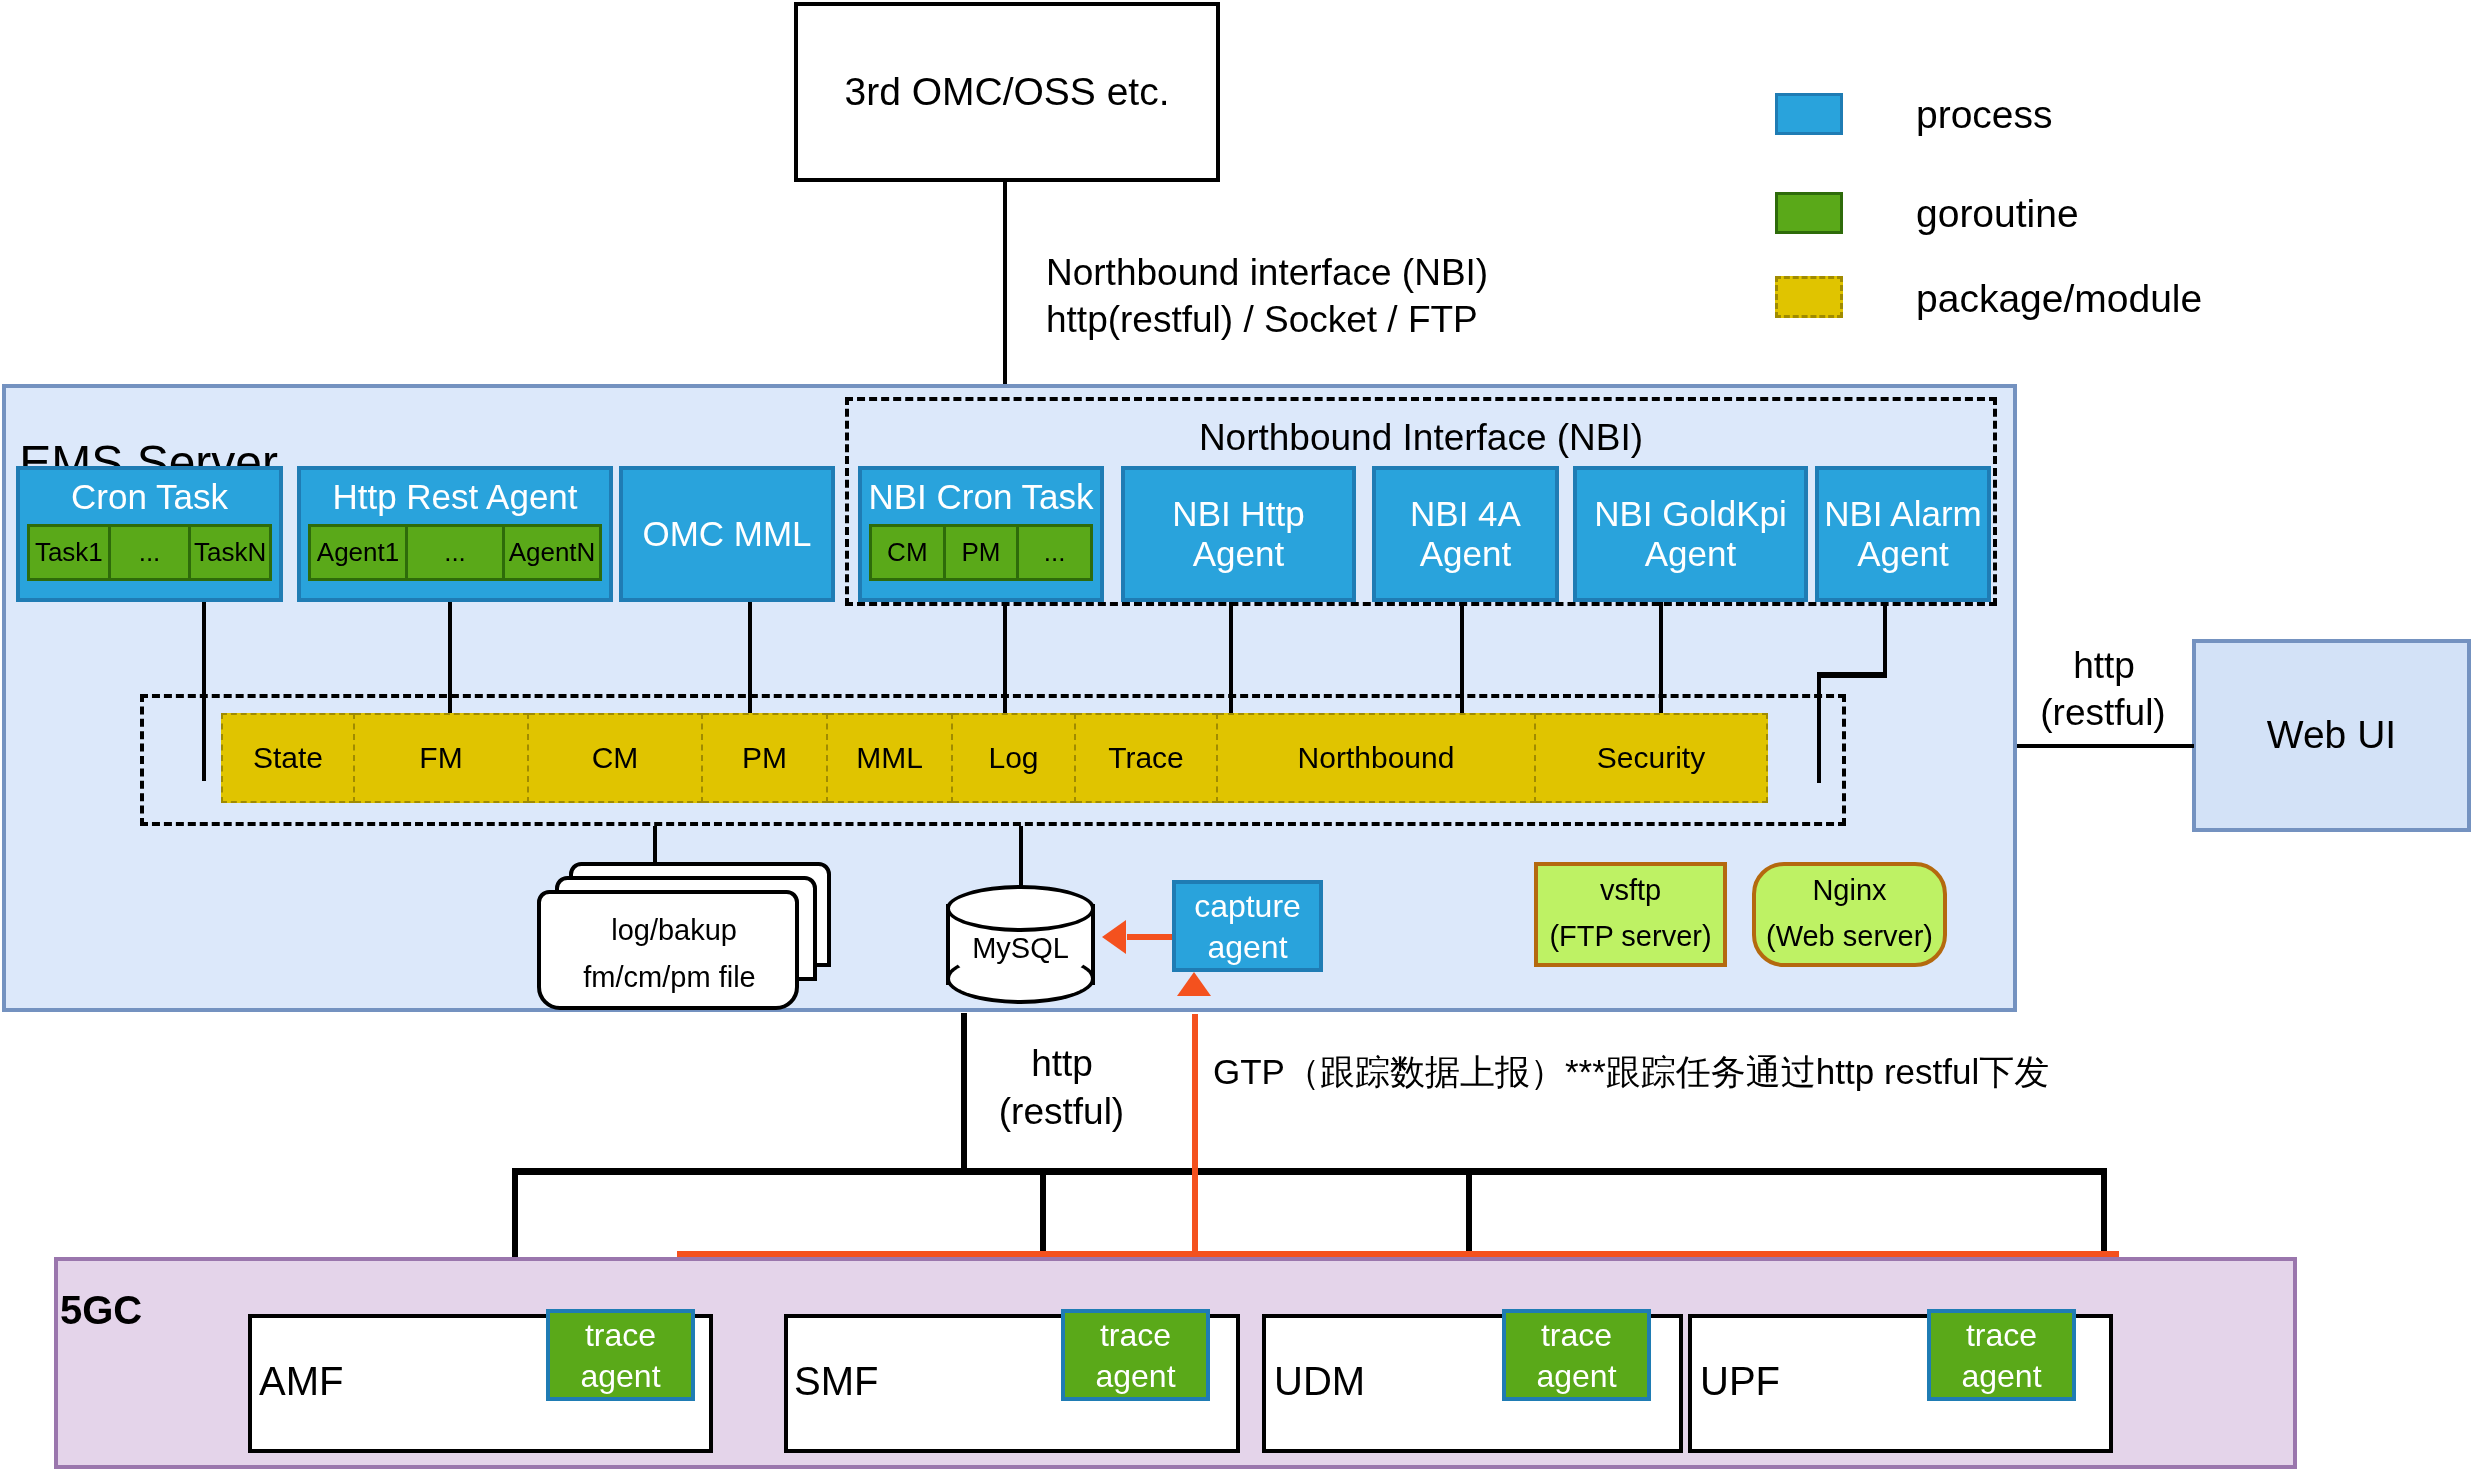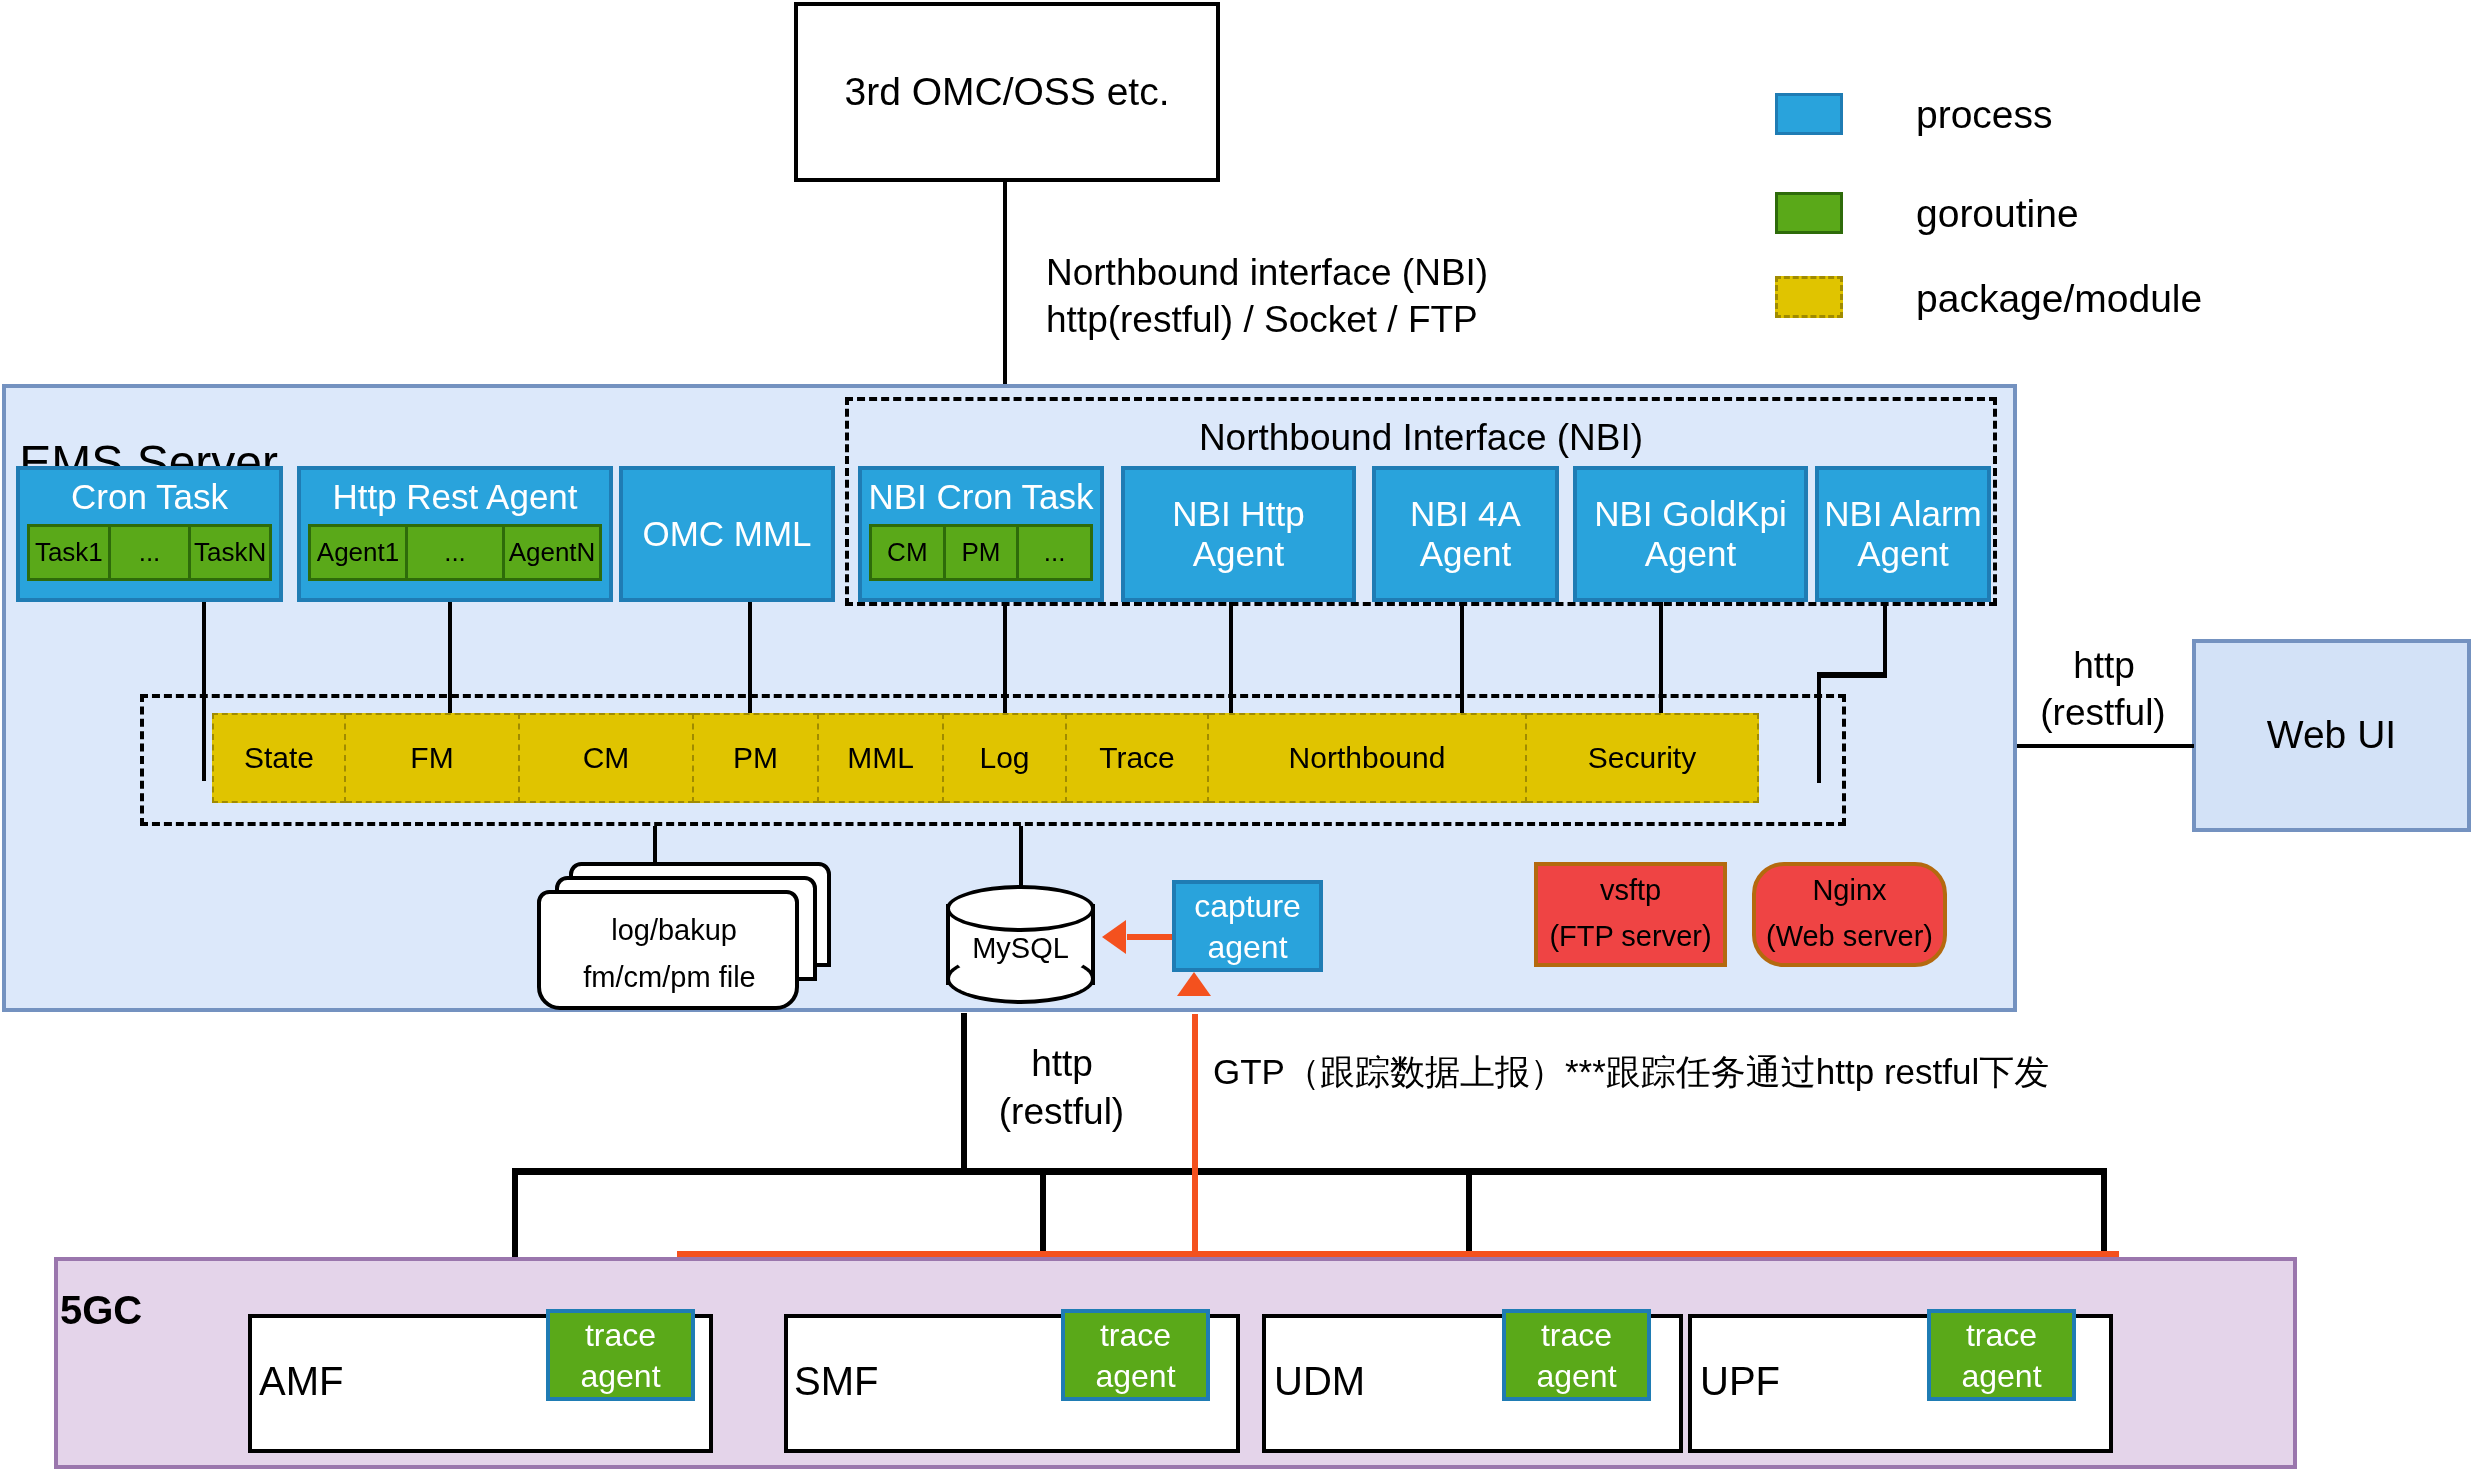--- a/index.html
+++ b/index.html
@@ -7,21 +7,21 @@
   #stage{position:relative;width:2475px;height:1478px;background:#fff;overflow:hidden;}
 
   .abs{position:absolute;box-sizing:border-box;}
   .ctr{display:flex;align-items:center;justify-content:center;text-align:center;}
 
   
   .plainbox{background:#ffffff;border:4.4px solid #000000;}
   .proc{background:#29a3dc;border:4.4px solid #1f7cb4;color:#ffffff;}
   .goro{background:#5aa919;border:3.5px solid #2e6b0a;color:#000000;}
   .pkg{background:#e0c400;border:2.6px dashed #a08b00;color:#000;}
-  .ftpbox{background:#ef4444;border:4.4px solid #b4690e;color:#000;}
+  .ftpbox{background:#bef264;border:4.4px solid #b4690e;color:#000;}
   .region-ems{background:#dce8fa;border:4.4px solid #7492c0;}
   .region-5gc{background:#e4d4ea;border:4.4px solid #9a76ad;}
   .region-webui{background:#d3e2f7;border:4.4px solid #7492c0;}
   .dashed-blk{border:4.4px dashed #000000;background:transparent;}
 
   .label{color:#000;white-space:pre;line-height:1.18;}
 
   .vline{background:#000;}
   .hline{background:#000;}
   .oline{background:#f4511e;}
@@ -128,21 +128,21 @@
   <div class="abs vline" style="left:1229px;top:602px;width:4.4px;height:179px;"></div>
   <div class="abs vline" style="left:1460px;top:602px;width:4.4px;height:179px;"></div>
   <div class="abs vline" style="left:1659px;top:602px;width:4.4px;height:179px;"></div>
 
   <div class="abs vline" style="left:1883px;top:602px;width:4.4px;height:74px;"></div>
   <div class="abs hline" style="left:1819px;top:672px;width:68px;height:6.1px;"></div>
   <div class="abs vline" style="left:1817px;top:672px;width:4.4px;height:111px;"></div>
 
   <div class="abs dashed-blk" style="left:140px;top:694px;width:1706px;height:132px;"></div>
 
-  <div class="abs" style="left:212px;top:713px;width:1547px;height:90px;display:flex;">
+  <div class="abs" style="left:221px;top:713px;width:1547px;height:90px;display:flex;">
     <div class="pkg ctr" style="width:130px;font-size:30px;">State</div>
     <div class="pkg ctr" style="width:172px;border-left:none;font-size:30px;">FM</div>
     <div class="pkg ctr" style="width:172px;border-left:none;font-size:30px;">CM</div>
     <div class="pkg ctr" style="width:123px;border-left:none;font-size:30px;">PM</div>
     <div class="pkg ctr" style="width:123px;border-left:none;font-size:30px;">MML</div>
     <div class="pkg ctr" style="width:121px;border-left:none;font-size:30px;">Log</div>
     <div class="pkg ctr" style="width:140px;border-left:none;font-size:30px;">Trace</div>
     <div class="pkg ctr" style="flex:1;border-left:none;font-size:30px;">Northbound</div>
     <div class="pkg ctr" style="width:230px;border-left:none;font-size:30px;">Security</div>
   </div>

